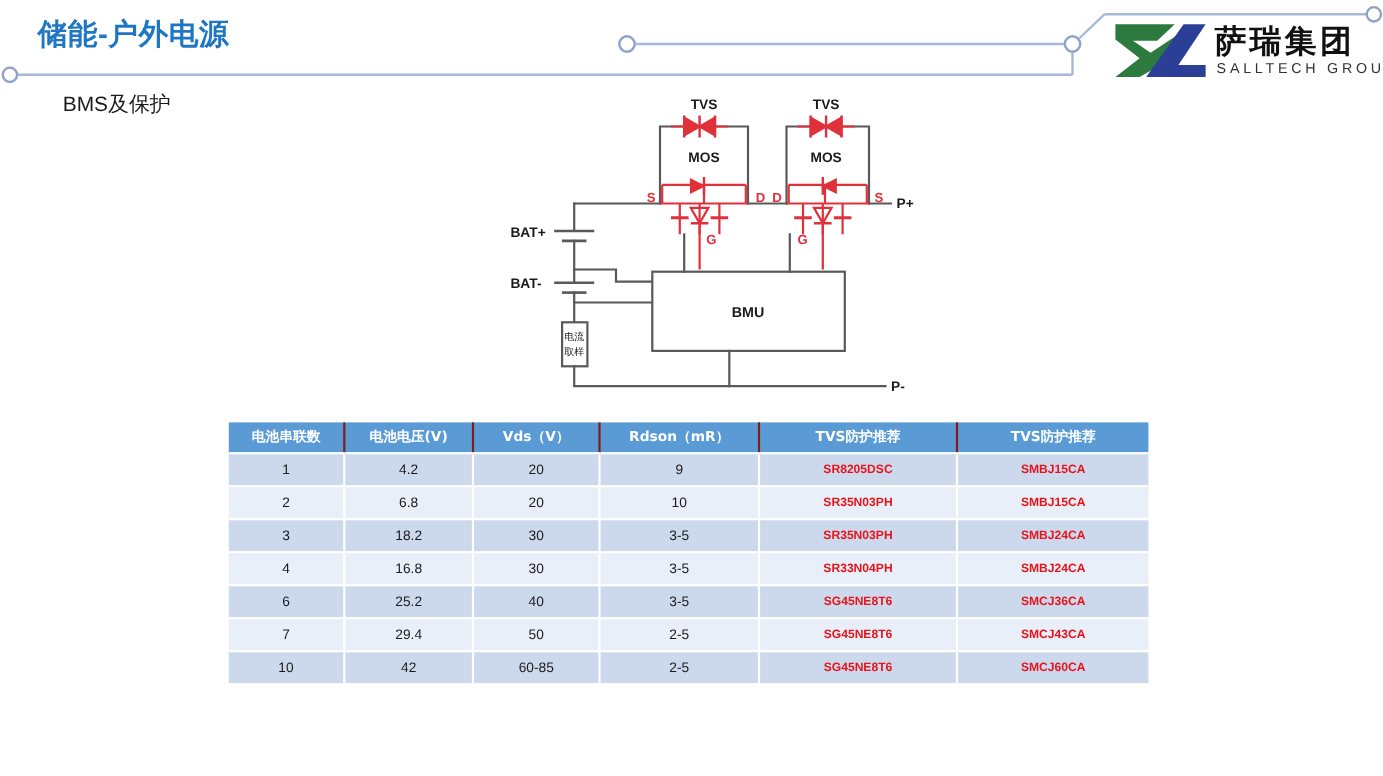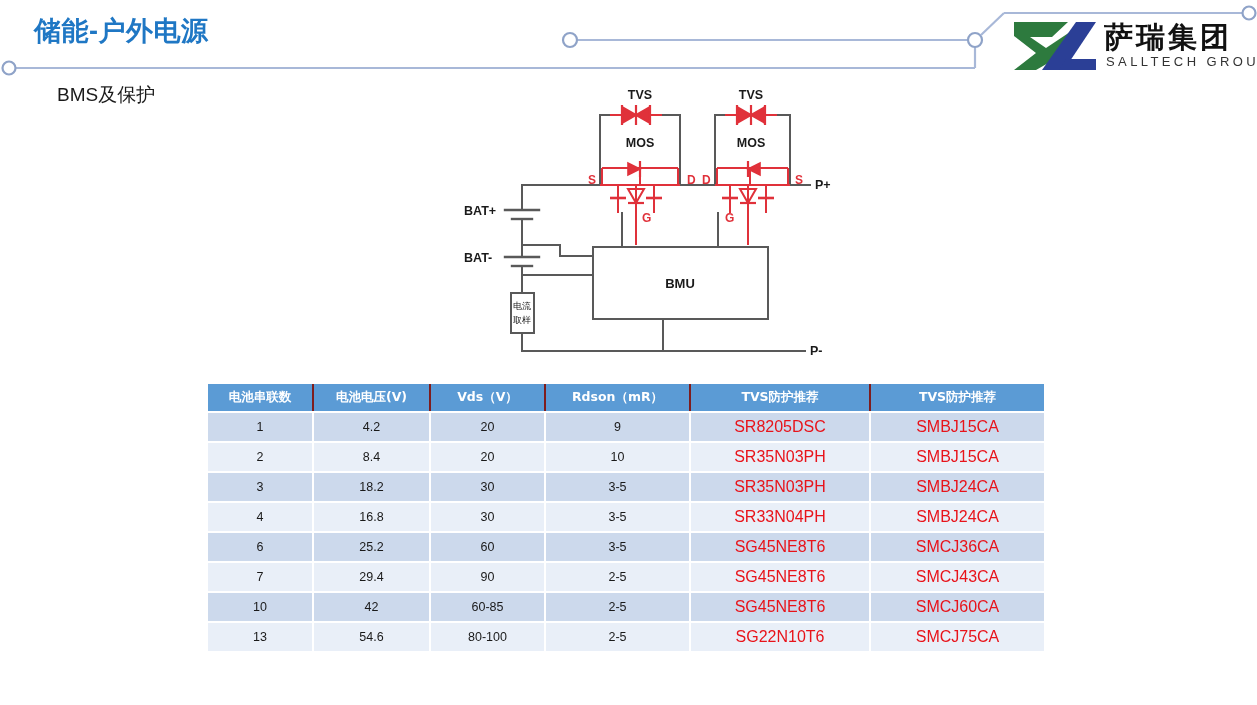--- a/index.html
+++ b/index.html
@@ -106,22 +106,22 @@
     border-right: 2px solid #ffffff;
     border-bottom: 2px solid #ffffff;
     padding: 0 2px;
     white-space: nowrap;
   }
   .spec-table td:last-child { border-right: none; }
   .spec-table tbody tr:nth-child(odd) td  { background: #ccd9ec; }
   .spec-table tbody tr:nth-child(even) td { background: #e9eff8; }
   .spec-table td.part {
     color: #e8131a;
-    font-weight: normal;
-    font-size: 16px;
+    font-weight: bold;
+    font-size: 11px;
   }
   .col-a { width: 105px; }
   .col-b { width: 117px; }
   .col-c { width: 115px; }
   .col-d { width: 145px; }
   .col-e { width: 180px; }
   .col-f { width: 174px; }
 </style>
 </head>
 <body>
@@ -317,21 +317,21 @@
       <tr>
         <td>1</td>
         <td>4.2</td>
         <td>20</td>
         <td>9</td>
         <td class="part">SR8205DSC</td>
         <td class="part">SMBJ15CA</td>
       </tr>
       <tr>
         <td>2</td>
-        <td>8.4</td>
+        <td>6.8</td>
         <td>20</td>
         <td>10</td>
         <td class="part">SR35N03PH</td>
         <td class="part">SMBJ15CA</td>
       </tr>
       <tr>
         <td>3</td>
         <td>18.2</td>
         <td>30</td>
         <td>3-5</td>
@@ -342,45 +342,37 @@
         <td>4</td>
         <td>16.8</td>
         <td>30</td>
         <td>3-5</td>
         <td class="part">SR33N04PH</td>
         <td class="part">SMBJ24CA</td>
       </tr>
       <tr>
         <td>6</td>
         <td>25.2</td>
-        <td>60</td>
+        <td>40</td>
         <td>3-5</td>
         <td class="part">SG45NE8T6</td>
         <td class="part">SMCJ36CA</td>
       </tr>
       <tr>
         <td>7</td>
         <td>29.4</td>
-        <td>90</td>
+        <td>50</td>
         <td>2-5</td>
         <td class="part">SG45NE8T6</td>
         <td class="part">SMCJ43CA</td>
       </tr>
       <tr>
         <td>10</td>
         <td>42</td>
         <td>60-85</td>
         <td>2-5</td>
         <td class="part">SG45NE8T6</td>
         <td class="part">SMCJ60CA</td>
       </tr>
-      <tr>
-        <td>13</td>
-        <td>54.6</td>
-        <td>80-100</td>
-        <td>2-5</td>
-        <td class="part">SG22N10T6</td>
-        <td class="part">SMCJ75CA</td>
-      </tr>
     </tbody>
   </table>
 
 </div>
 
 </body></html>

